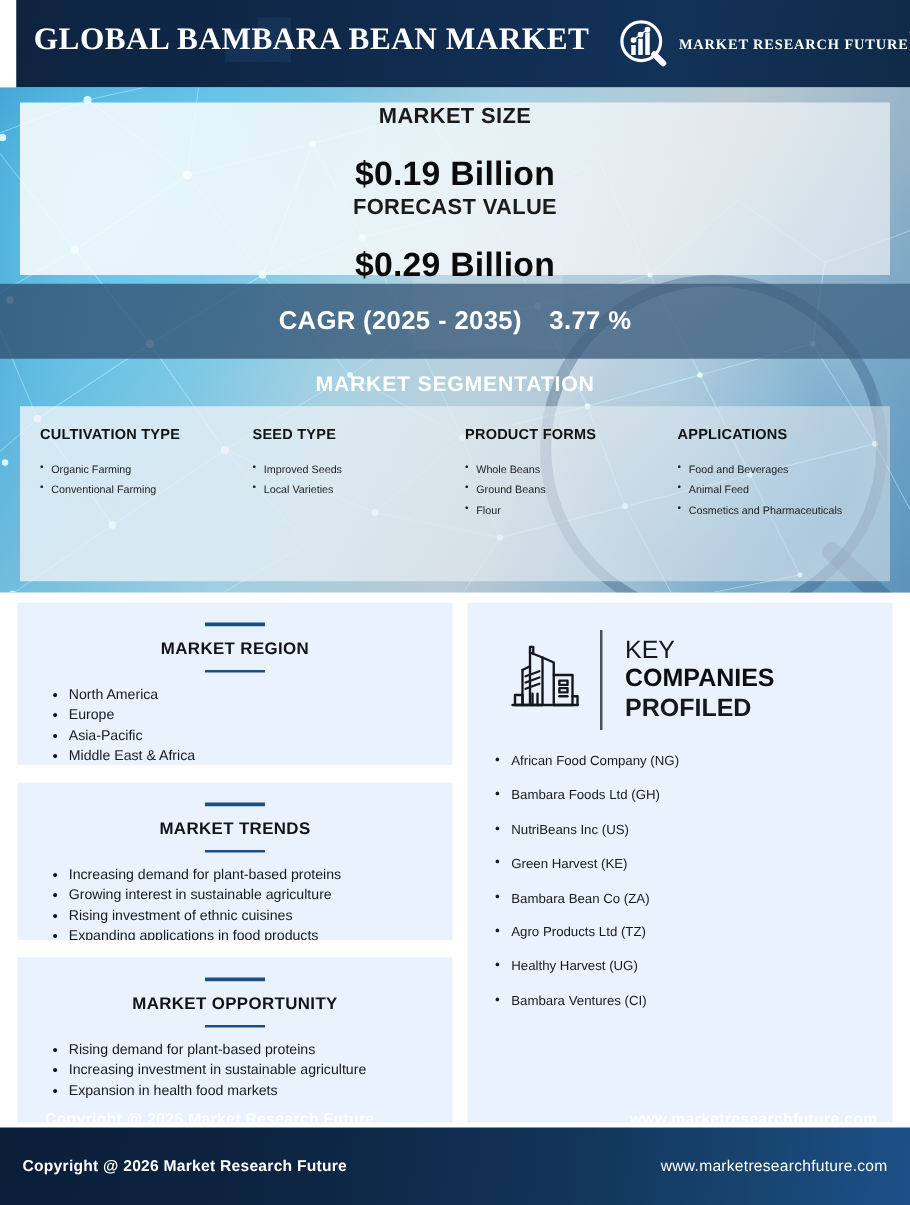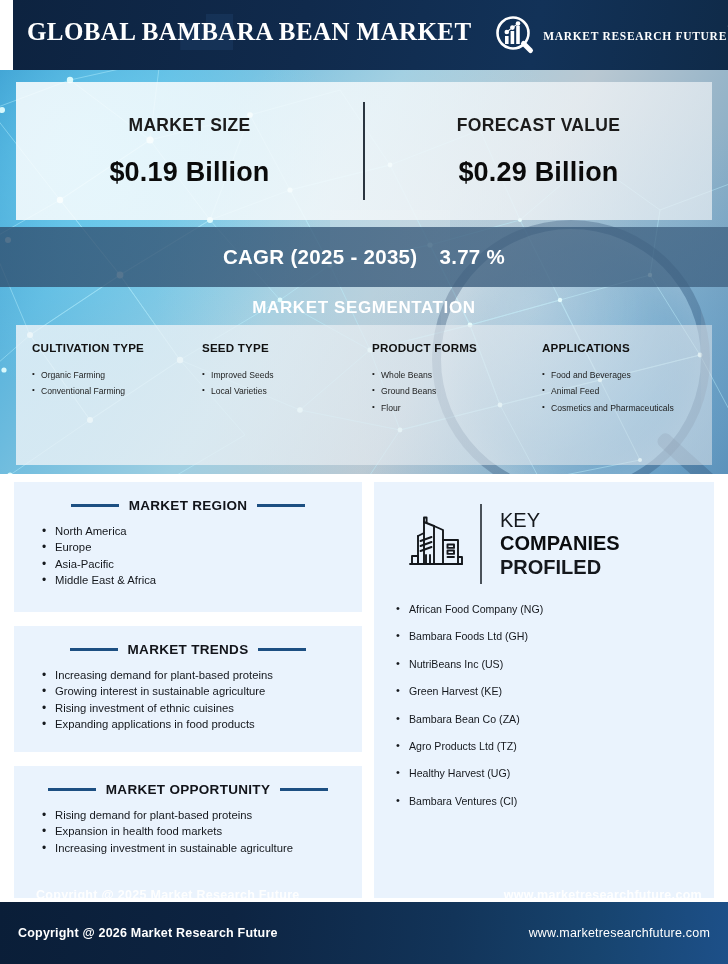--- a/index.html
+++ b/index.html
@@ -60,21 +60,21 @@
     background:rgba(40,70,105,.28);transform:rotate(42deg);border-radius:6px;
   }
   .banner .chartghost{
     position:absolute;opacity:.22;background:#ffffff;
   }
 
   
   .stats-card{
     position:absolute;left:16px;top:12px;width:696px;height:138px;
     background:linear-gradient(105deg, rgba(255,255,255,.86) 0%, rgba(250,252,253,.80) 45%, rgba(235,240,244,.70) 100%);
-    display:flex;align-items:center;
+    display:flex;align-items:center;flex-direction:column;
   }
   .stat{flex:1;text-align:center;}
   .stat-label{font-size:17.5px;font-weight:bold;color:#1b1b1b;letter-spacing:.3px;}
   .stat-value{font-size:27px;font-weight:bold;color:#0b0b0b;margin-top:21px;letter-spacing:.2px;}
   .stat-div{width:2px;height:98px;background:#15202b;opacity:.9;}
 
   
   .cagr-band{
     position:absolute;left:0;top:157px;width:728px;height:60px;
     background:linear-gradient(90deg, rgba(48,80,112,.80) 0%, rgba(54,88,120,.78) 50%, rgba(60,94,126,.72) 100%);
@@ -110,21 +110,21 @@
 
   
   .panel{
     position:absolute;background:#eaf3fd;overflow:hidden;
   }
   .panel-left-1{left:14px;top:482px;width:348px;height:130px;}
   .panel-left-2{left:14px;top:626px;width:348px;height:126px;}
   .panel-left-3{left:14px;top:766px;width:348px;height:132px;}
   .panel-right{left:374px;top:482px;width:340px;height:416px;}
 
-  .ptitle-row{display:flex;align-items:center;justify-content:center;gap:10px;margin-top:16px;}
+  .ptitle-row{display:flex;align-items:center;justify-content:center;gap:10px;margin-top:16px;flex-direction:column;}
   .ptitle{font-size:13.5px;font-weight:bold;color:#12141a;letter-spacing:.3px;white-space:nowrap;}
   .dash{width:48px;height:2.5px;background:#1d4f82;}
 
   .plist{list-style:none;margin:10px 0 0 0;padding:0 0 0 28px;}
   .plist li{
     font-size:11.3px;color:#15181d;line-height:1.45;padding-left:13px;position:relative;
     white-space:nowrap;
   }
   .plist li:before{content:"\2022";position:absolute;left:0;top:0;color:#15181d;font-size:12px;}
 
@@ -348,22 +348,22 @@
   </div>
 
   <div class="panel panel-left-3">
     <div class="ptitle-row">
       <span class="dash"></span>
       <span class="ptitle">MARKET OPPORTUNITY</span>
       <span class="dash"></span>
     </div>
     <ul class="plist">
       <li>Rising demand for plant-based proteins</li>
+      <li>Increasing investment in sustainable agriculture</li>
       <li>Expansion in health food markets</li>
-      <li>Increasing investment in sustainable agriculture</li>
     </ul>
     <div class="ghost-copy">Copyright @ 2025 Market Research Future</div>
   </div>
 
   <div class="panel panel-right">
     <div class="kc-head">
       <div class="kc-icon">
         <svg viewBox="0 0 62 60" width="62" height="60" aria-hidden="true">
           <g fill="none" stroke="#14171c" stroke-width="1.9" stroke-linejoin="round" stroke-linecap="round">
             <path d="M14 22 L14 50 L30 50 L30 12 L20 8 L20 50"></path>

